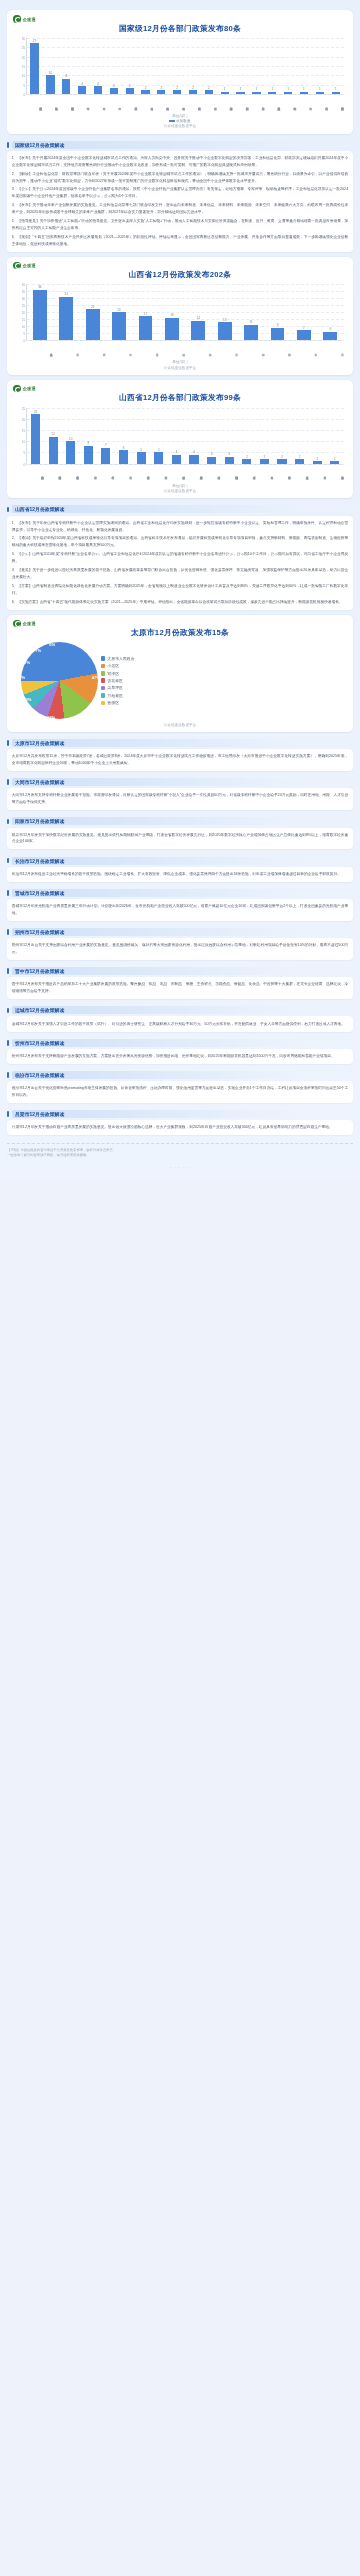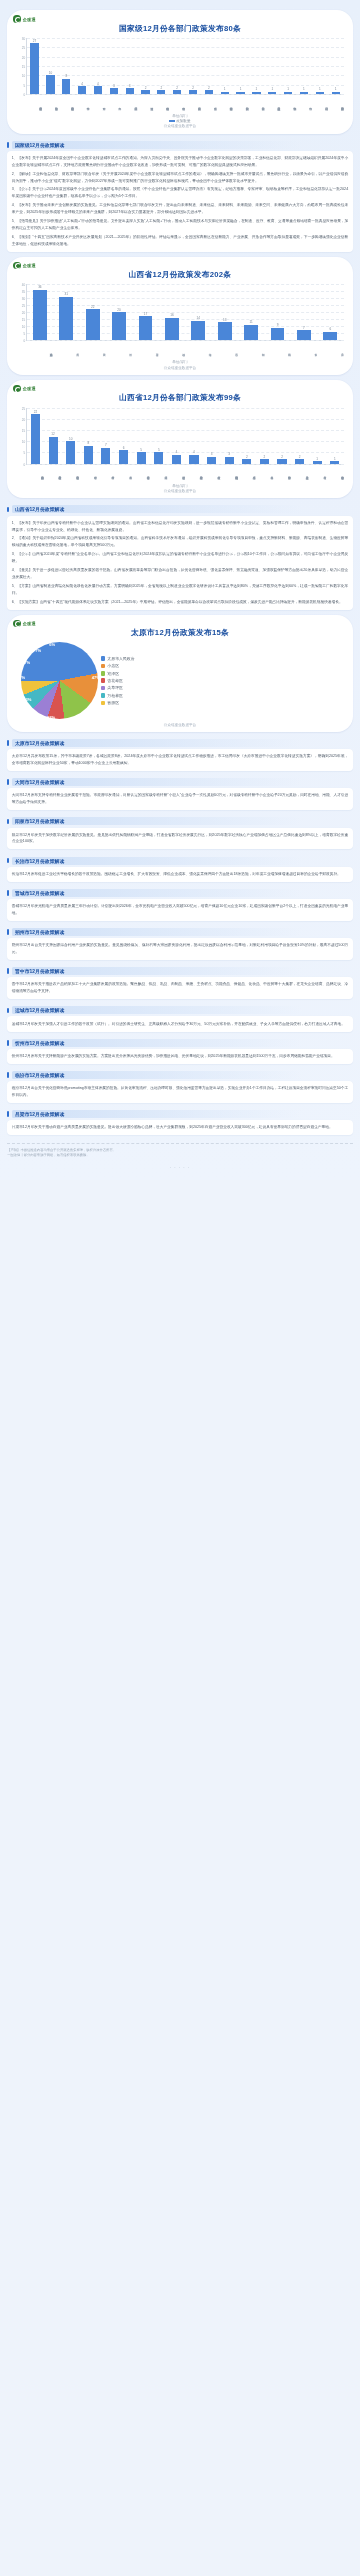--- a/index.html
+++ b/index.html
@@ -19,21 +19,21 @@
     position: relative;
   }
   
   .card {
     background: #ffffff;
     border-radius: 5.2px;
     margin: 5.2px 7.2px;
     padding: 5.2px 5.2px 6.2px 5.2px;
     box-shadow: 0 0.5px 1.5px rgba(30,70,140,0.08);
   }
-  .chart-card { padding: 4.1px 4.1px 5.2px 4.1px; border-radius: 16px; }
+  .chart-card { padding: 4.1px 4.1px 5.2px 4.1px; }
   .brand {
     display:flex; align-items:center; gap:2.1px;
     padding: 1px 1px 0 2.1px;
   }
   .brand-logo {
     width: 7.2px; height: 7.2px; border-radius: 50%;
     background: #2f7d32;
     position: relative;
     flex: none;
   }

